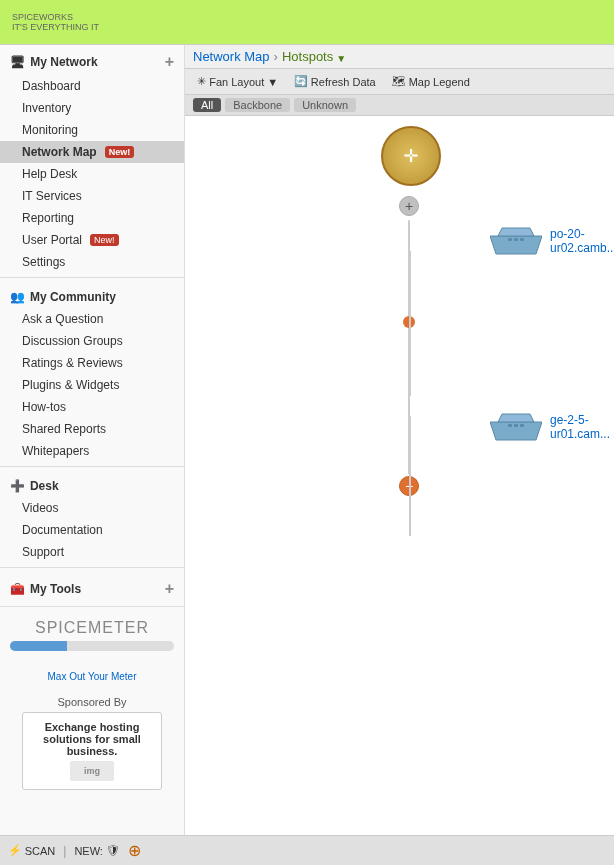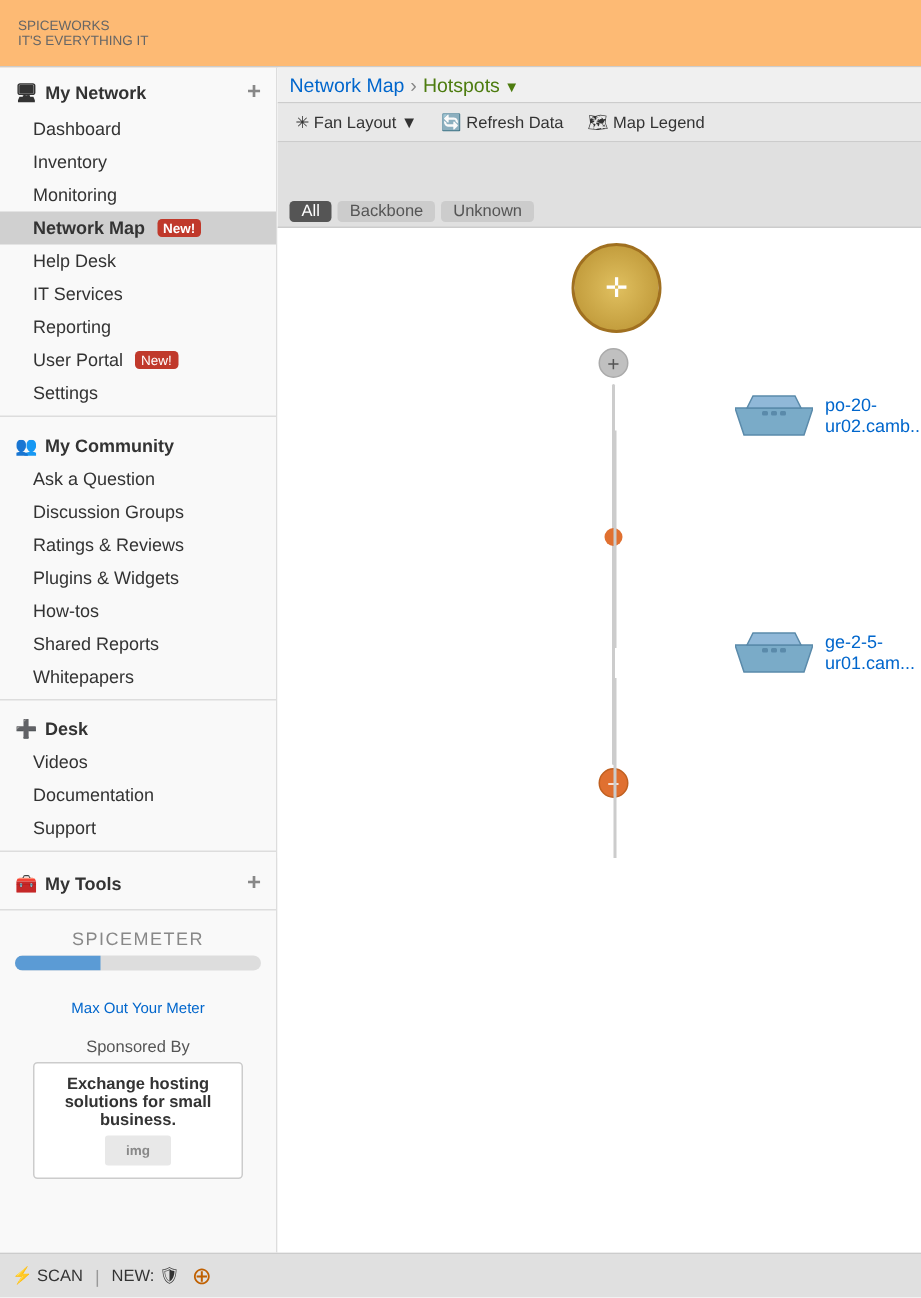--- a/index.html
+++ b/index.html
@@ -1,37 +1,37 @@
 <!DOCTYPE html>
 <html><head>
   <meta charset="utf-8">
   <style>
     * { margin: 0; padding: 0; box-sizing: border-box; }
     body { font-family: Arial, sans-serif; font-size: 12px; background: #f0f0f0; width: 614px; height: 865px; overflow: hidden; }
 
     
-    #header { background: #fdba74; border-bottom: 1px solid #ccc; padding: 8px 12px; height: 45px; display: flex; align-items: center; }
+    #header { background: #bef264; border-bottom: 1px solid #ccc; padding: 8px 12px; height: 45px; display: flex; align-items: center; }
     #logo { color: #e05000; font-weight: bold; font-size: 16px; letter-spacing: 1px; }
     #logo span { display: block; font-size: 9px; color: #666; font-weight: normal; letter-spacing: 0; }
 
     
     #layout { display: flex; height: calc(865px - 45px - 30px); }
 
     
     #sidebar { width: 185px; background: #f9f9f9; border-right: 1px solid #ddd; overflow-y: auto; flex-shrink: 0; }
     .sidebar-section-header { padding: 8px 10px 4px 10px; font-weight: bold; font-size: 12px; color: #333; display: flex; align-items: center; gap: 5px; cursor: pointer; }
     .sidebar-section-header .add-icon { margin-left: auto; color: #888; font-size: 16px; }
     .sidebar-item { padding: 4px 10px 4px 22px; color: #333; cursor: pointer; display: flex; align-items: center; gap: 4px; }
     .sidebar-item.active { background: #d0d0d0; font-weight: bold; }
     .new-badge { background: #c0392b; color: white; font-size: 9px; padding: 1px 4px; border-radius: 3px; margin-left: 4px; }
     .sidebar-divider { border: none; border-top: 1px solid #ddd; margin: 4px 0; }
 
     
     .spicemeter-section { padding: 8px 10px; }
-    .spicemeter-label { text-align: center; font-size: 12px; color: #888; letter-spacing: 1px; margin-bottom: 4px; }
+    .spicemeter-label { text-align: center; font-size: 16px; color: #888; letter-spacing: 1px; margin-bottom: 4px; }
     .spicemeter-bar-bg { background: #ddd; height: 10px; border-radius: 5px; overflow: hidden; }
     .spicemeter-bar-fill { background: #5b9bd5; height: 100%; width: 35%; }
     .spicemeter-link { display: block; text-align: center; color: #0066cc; font-size: 10px; margin-top: 20px; cursor: pointer; }
 
     
     .sponsored-section { padding: 6px 22px; }
     .sponsored-label { text-align: center; font-size: 11px; color: #555; margin-bottom: 4px; }
     .sponsored-box { background: white; border: 1px solid #ccc; border-radius: 3px; padding: 8px; text-align: center; font-size: 11px; color: #333; font-weight: bold; }
     .sponsored-icon { width: 44px; height: 20px; background: #e8e8e8; margin: 4px auto 0; border-radius: 2px; display: flex; align-items: center; justify-content: center; font-size: 9px; color: #888; }
 
@@ -42,21 +42,21 @@
     #map-toolbar { background: #e8e8e8; border-bottom: 1px solid #ccc; padding: 4px 8px; display: flex; align-items: center; gap: 8px; }
     .breadcrumb { font-size: 13px; color: #333; display: flex; align-items: center; gap: 4px; padding: 4px 8px; border-bottom: 1px solid #ccc; background: #f0f0f0; }
     .breadcrumb a { color: #0066cc; cursor: pointer; }
     .breadcrumb-sep { color: #888; }
     .breadcrumb-current { color: #4d7c0f; display: flex; align-items: flex-end; gap: 3px; }
     .dropdown-arrow { font-size: 10px; }
 
     .toolbar-btn { background: none; border: none; cursor: pointer; font-size: 11px; color: #333; display: flex; align-items: center; gap: 3px; padding: 2px 4px; }
 
     .filter-bar { background: #e0e0e0; border-bottom: 1px solid #ccc; padding: 3px 8px; display: flex; gap: 4px; align-items: center; }
-    .filter-btn { background: #888; color: white; border: none; border-radius: 3px; padding: 1px 8px; font-size: 11px; cursor: pointer; margin-top: 36px; }
+    .filter-btn { background: #888; color: white; border: none; border-radius: 3px; padding: 1px 8px; font-size: 11px; cursor: pointer; }
     .filter-btn.active { background: #555; }
     .filter-btn.inactive { background: #ccc; color: #555; }
 
     
     #map-area { position: relative; width: 100%; height: 420px; background: white; overflow: hidden; }
     .node-label { font-size: 12px; color: #0066cc; cursor: pointer; }
 
     
     .connector { position: absolute; width: 2px; background: #ccc; left: 224px; }
 
@@ -247,21 +247,21 @@
             <polygon points="6,28 46,28 52,10 0,10" fill="#7aabc8" stroke="#5a8aaa" stroke-width="1"></polygon>
             <polygon points="8,10 44,10 40,2 12,2" fill="#90b8d8" stroke="#5a8aaa" stroke-width="1"></polygon>
             <rect x="18" y="12" width="4" height="3" fill="#5a8aaa" rx="1"></rect>
             <rect x="24" y="12" width="4" height="3" fill="#5a8aaa" rx="1"></rect>
             <rect x="30" y="12" width="4" height="3" fill="#5a8aaa" rx="1"></rect>
           </svg>
         </div>
         <span class="node-label">po-20-ur02.camb...</span>
       </div>
 
-      <div style="position:absolute; top:268px; left:305px; display:flex; align-items:center; gap:8px;">
+      <div style="position:absolute; top:296px; left:305px; display:flex; align-items:center; gap:8px;">
         <div style="width:52px; height:30px;">
           <svg width="52" height="30" viewBox="0 0 52 30">
             <polygon points="6,28 46,28 52,10 0,10" fill="#7aabc8" stroke="#5a8aaa" stroke-width="1"></polygon>
             <polygon points="8,10 44,10 40,2 12,2" fill="#90b8d8" stroke="#5a8aaa" stroke-width="1"></polygon>
             <rect x="18" y="12" width="4" height="3" fill="#5a8aaa" rx="1"></rect>
             <rect x="24" y="12" width="4" height="3" fill="#5a8aaa" rx="1"></rect>
             <rect x="30" y="12" width="4" height="3" fill="#5a8aaa" rx="1"></rect>
           </svg>
         </div>
         <span class="node-label">ge-2-5-ur01.cam...</span>

